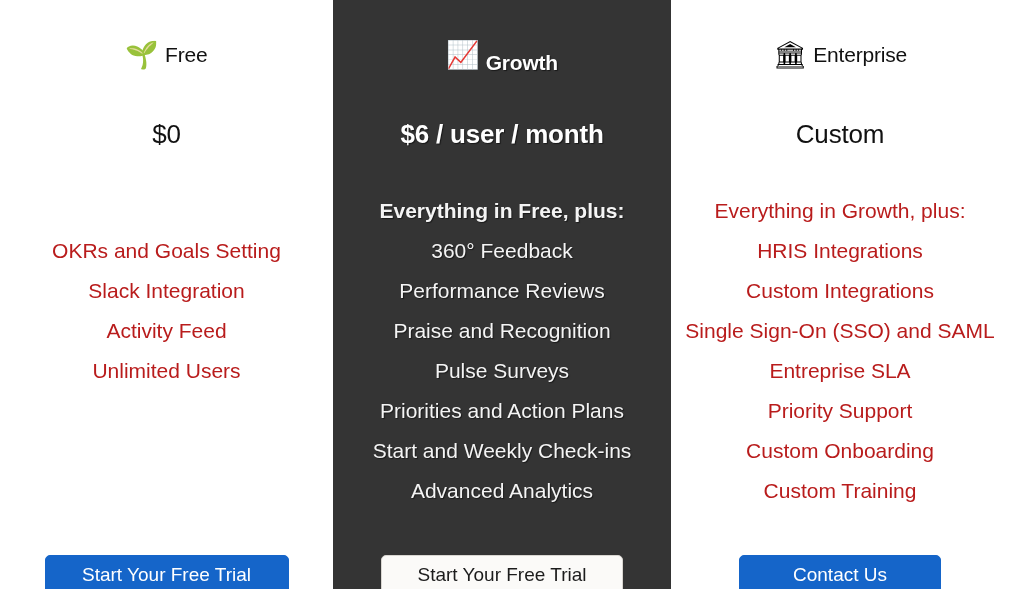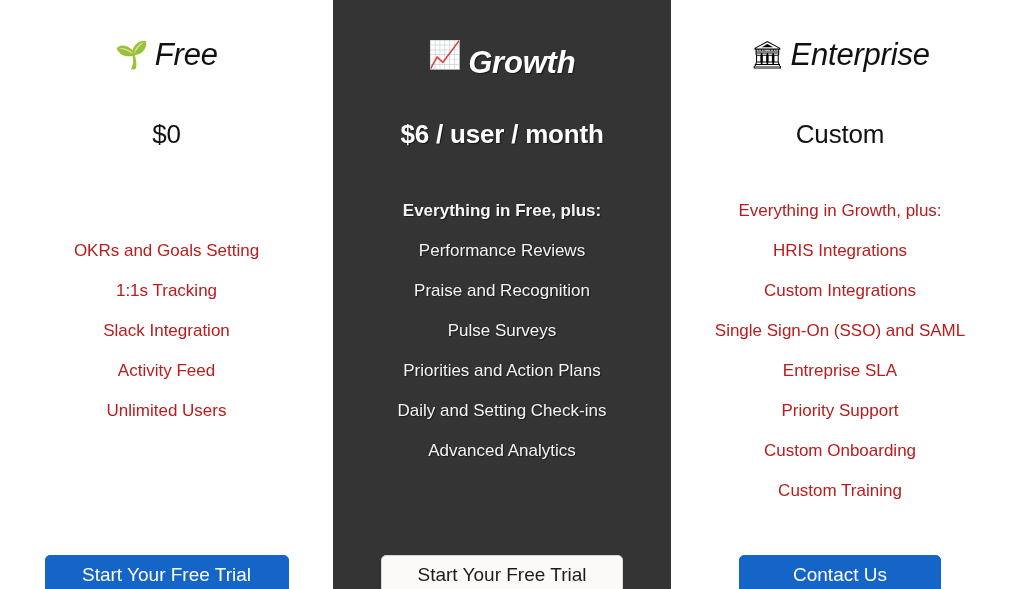--- a/index.html
+++ b/index.html
@@ -42,24 +42,23 @@
     margin-top: 33px;
     height: 44px;
     white-space: nowrap;
   }
   .plan-icon {
     font-size: 27px;
     line-height: 1;
     display: inline-block;
   }
   .plan-name {
-    font-size: 31px;
+    font-size: 21px;
     font-weight: 400;
     letter-spacing: -0.2px;
-    font-style: italic;
   }
   .plan-free .plan-name,
   .plan-enterprise .plan-name { color: #111111; }
   .plan-growth .plan-name {
     color: #ffffff;
     font-weight: 700;
     text-shadow: 1px 1px 1px rgba(0,0,0,0.55);
     margin-top: 16px;
   }
 
@@ -82,21 +81,21 @@
   
   .feature-list {
     list-style: none;
     margin-top: 38px;
     width: 100%;
     text-align: center;
   }
   .feature-item {
     height: 40px;
     line-height: 40px;
-    font-size: 17px;
+    font-size: 21px;
     white-space: nowrap;
   }
   .plan-free .feature-item,
   .plan-enterprise .feature-item { color: #b91c1c; }
   .plan-growth .feature-item {
     color: #f4f4f4;
     text-shadow: 1px 1px 1px rgba(0,0,0,0.5);
   }
   .feature-item.is-heading { font-weight: 700; }
 
@@ -146,46 +145,46 @@
   <section class="plan-column plan-free">
     <div class="plan-header">
       <span class="plan-icon">🌱</span>
       <span class="plan-name">Free</span>
     </div>
 
     <div class="plan-price">$0</div>
 
     <ul class="feature-list">
       <li class="feature-item">OKRs and Goals Setting</li>
-      <li class="feature-item">1:1s Tracking</li>
       <li class="feature-item">Slack Integration</li>
       <li class="feature-item">Activity Feed</li>
       <li class="feature-item">Unlimited Users</li>
     </ul>
 
     <div class="cta-wrap">
       <button class="cta-button cta-primary">Start Your Free Trial</button>
     </div>
   </section>
 
   <section class="plan-column plan-growth">
     <div class="plan-header">
       <span class="plan-icon">📈</span>
       <span class="plan-name">Growth</span>
     </div>
 
     <div class="plan-price">$6 / user / month</div>
 
     <ul class="feature-list">
       <li class="feature-item is-heading">Everything in Free, plus:</li>
+      <li class="feature-item">360° Feedback</li>
       <li class="feature-item">Performance Reviews</li>
       <li class="feature-item">Praise and Recognition</li>
       <li class="feature-item">Pulse Surveys</li>
       <li class="feature-item">Priorities and Action Plans</li>
-      <li class="feature-item">Daily and Setting Check-ins</li>
+      <li class="feature-item">Start and Weekly Check-ins</li>
       <li class="feature-item">Advanced Analytics</li>
     </ul>
 
     <div class="cta-wrap">
       <button class="cta-button cta-light">Start Your Free Trial</button>
     </div>
   </section>
 
   <section class="plan-column plan-enterprise">
     <div class="plan-header">

